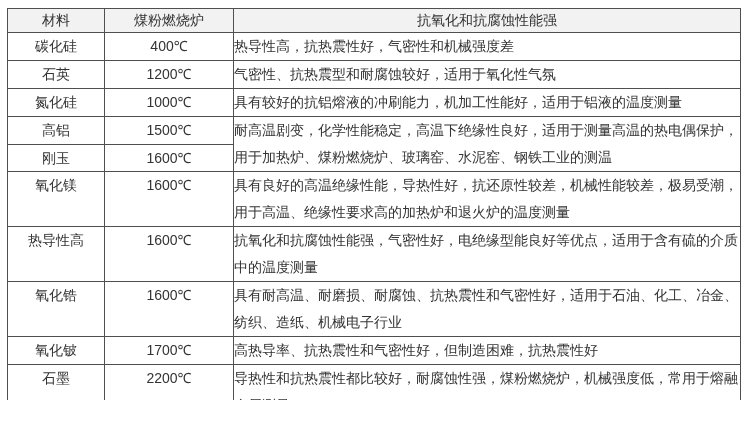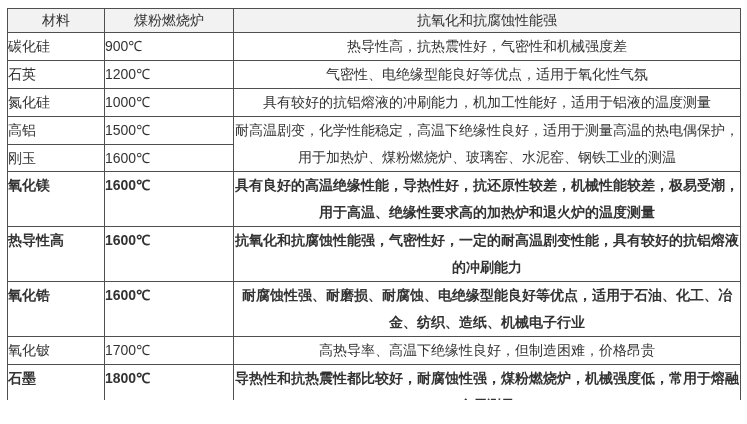--- a/index.html
+++ b/index.html
@@ -36,28 +36,29 @@
     background: #f2f2f2;
     font-weight: normal;
     text-align: center;
     height: 23px;
     line-height: 23px;
     font-size: 14px;
     color: #333333;
   }
   td.cell-material,
   td.cell-temp {
+    text-align: center;
     line-height: 26px;
   }
   td.cell-desc {
-    text-align: center;
+    text-align: left;
     padding: 0 4px 0 5px;
     line-height: 27px;
   }
-  tr.h2 td { height: 54px; font-weight: bold; }
+  tr.h2 td { height: 54px; }
   tr.h1 td { height: 26px; }
 </style>
 </head>
 <body>
 
 <div class="page">
   <table class="spec-table">
     <colgroup>
       <col class="c-material">
       <col class="c-temp">
@@ -66,27 +67,27 @@
     <thead>
       <tr>
         <th>材料</th>
         <th>煤粉燃烧炉</th>
         <th>抗氧化和抗腐蚀性能强</th>
       </tr>
     </thead>
     <tbody>
       <tr class="h1">
         <td class="cell-material">碳化硅</td>
-        <td class="cell-temp">900℃</td>
+        <td class="cell-temp">400℃</td>
         <td class="cell-desc">热导性高，抗热震性好，气密性和机械强度差</td>
       </tr>
       <tr class="h1">
         <td class="cell-material">石英</td>
         <td class="cell-temp">1200℃</td>
-        <td class="cell-desc">气密性、电绝缘型能良好等优点，适用于氧化性气氛</td>
+        <td class="cell-desc">气密性、抗热震型和耐腐蚀较好，适用于氧化性气氛</td>
       </tr>
       <tr class="h1">
         <td class="cell-material">氮化硅</td>
         <td class="cell-temp">1000℃</td>
         <td class="cell-desc">具有较好的抗铝熔液的冲刷能力，机加工性能好，适用于铝液的温度测量</td>
       </tr>
       <tr class="h1">
         <td class="cell-material">高铝</td>
         <td class="cell-temp">1500℃</td>
         <td class="cell-desc" rowspan="2">耐高温剧变，化学性能稳定，高温下绝缘性良好，适用于测量高温的热电偶保护，用于加热炉、煤粉燃烧炉、玻璃窑、水泥窑、钢铁工业的测温</td>
@@ -96,32 +97,32 @@
         <td class="cell-temp">1600℃</td>
       </tr>
       <tr class="h2">
         <td class="cell-material">氧化镁</td>
         <td class="cell-temp">1600℃</td>
         <td class="cell-desc">具有良好的高温绝缘性能，导热性好，抗还原性较差，机械性能较差，极易受潮，用于高温、绝缘性要求高的加热炉和退火炉的温度测量</td>
       </tr>
       <tr class="h2">
         <td class="cell-material">热导性高</td>
         <td class="cell-temp">1600℃</td>
-        <td class="cell-desc">抗氧化和抗腐蚀性能强，气密性好，一定的耐高温剧变性能，具有较好的抗铝熔液的冲刷能力</td>
+        <td class="cell-desc">抗氧化和抗腐蚀性能强，气密性好，电绝缘型能良好等优点，适用于含有硫的介质中的温度测量</td>
       </tr>
       <tr class="h2">
         <td class="cell-material">氧化锆</td>
         <td class="cell-temp">1600℃</td>
-        <td class="cell-desc">耐腐蚀性强、耐磨损、耐腐蚀、电绝缘型能良好等优点，适用于石油、化工、冶金、纺织、造纸、机械电子行业</td>
+        <td class="cell-desc">具有耐高温、耐磨损、耐腐蚀、抗热震性和气密性好，适用于石油、化工、冶金、纺织、造纸、机械电子行业</td>
       </tr>
       <tr class="h1">
         <td class="cell-material">氧化铍</td>
         <td class="cell-temp">1700℃</td>
-        <td class="cell-desc">高热导率、高温下绝缘性良好，但制造困难，价格昂贵</td>
+        <td class="cell-desc">高热导率、抗热震性和气密性好，但制造困难，抗热震性好</td>
       </tr>
       <tr class="h2">
         <td class="cell-material">石墨</td>
-        <td class="cell-temp">1800℃</td>
+        <td class="cell-temp">2200℃</td>
         <td class="cell-desc">导热性和抗热震性都比较好，耐腐蚀性强，煤粉燃烧炉，机械强度低，常用于熔融金属测量</td>
       </tr>
     </tbody>
   </table>
 </div>
 
 </body></html>

